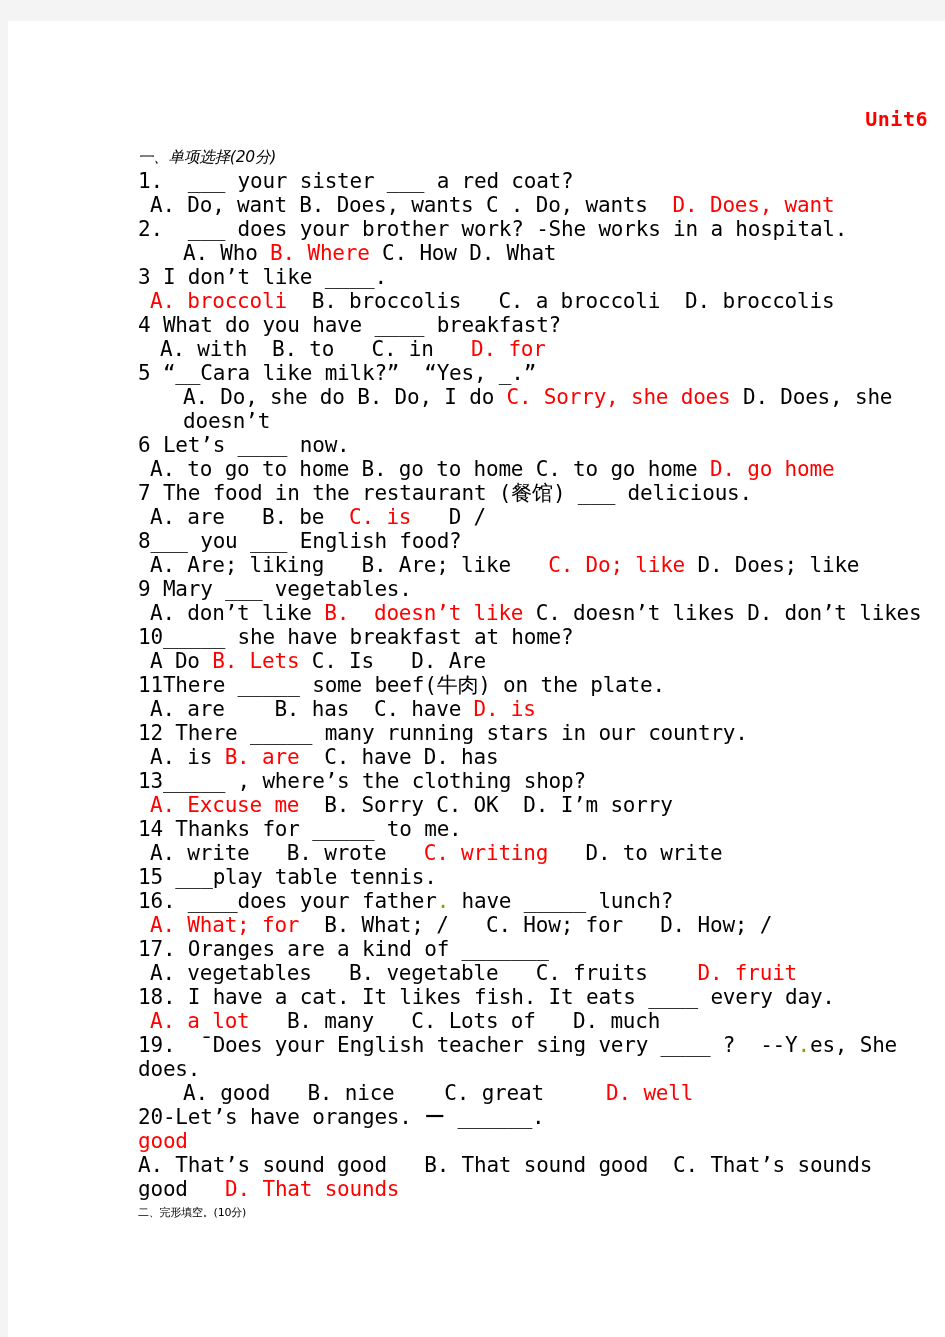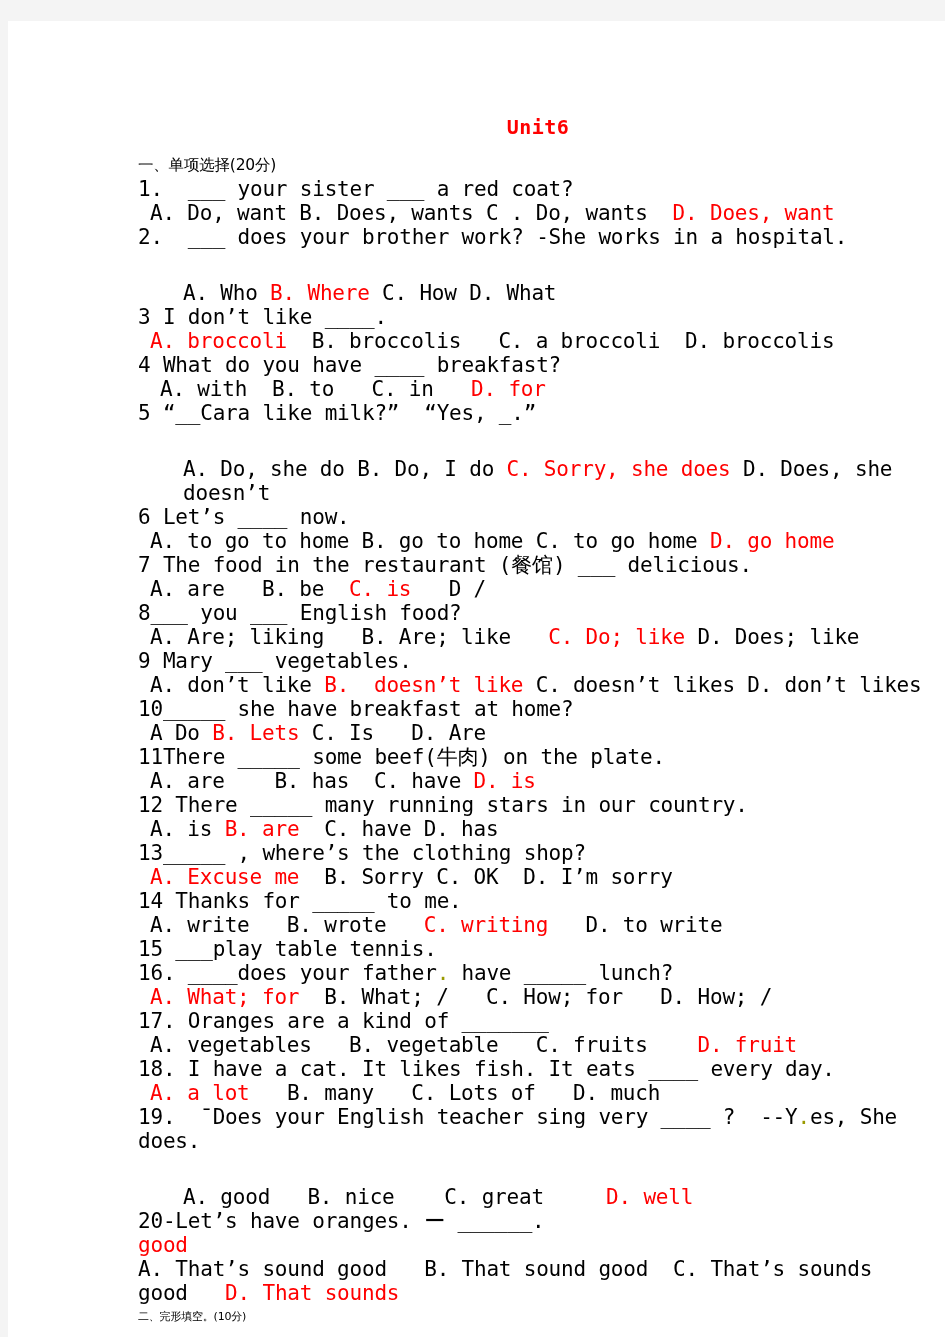--- a/index.html
+++ b/index.html
@@ -21,51 +21,52 @@
     height: 1316px;
     background: #ffffff;
   }
   #content {
     position: absolute;
     left: 130px;
     top: 82px;
     width: 790px;
   }
   .doc-title {
-    text-align: center;
+    text-align: right;
     color: #ff0000;
     font-weight: bold;
     font-size: 20px;
     font-family: "DejaVu Sans Mono", monospace;
     letter-spacing: 0.5px;
-    margin: 12px 0 14px 0;
+    margin: 4px 0 14px 0;
     padding-left: 10px;
   }
   .line {
     font-size: 21px;
     line-height: 24px;
     color: #000000;
     white-space: pre-wrap;
     font-family: "DejaVu Sans Mono", monospace;
     letter-spacing: -0.2px;
   }
   .red { color: #ff0000; }
   .olive { color: #9a9a00; }
   .ind0 { padding-left: 0px; }
   .ind1 { padding-left: 12px; }
   .ind2 { padding-left: 22px; }
-  .ind3 { padding-left: 45px; margin-top: 32px; }
+  .ind3 { padding-left: 45px; }
   .cn {
     font-family: "DejaVu Sans", sans-serif;
     font-size: 11px;
   }
   .section-head {
     font-size: 15.5px;
     line-height: 24px;
     font-family: "DejaVu Sans", sans-serif;
+    font-style: italic;
   }
 </style>
 </head>
 <body>
 
 <div id="page">
   <div id="content">
     <div class="doc-title">Unit6</div>
     <div class="section-head line ind0">一、单项选择(20分)</div>
     <div id="lines-container">

